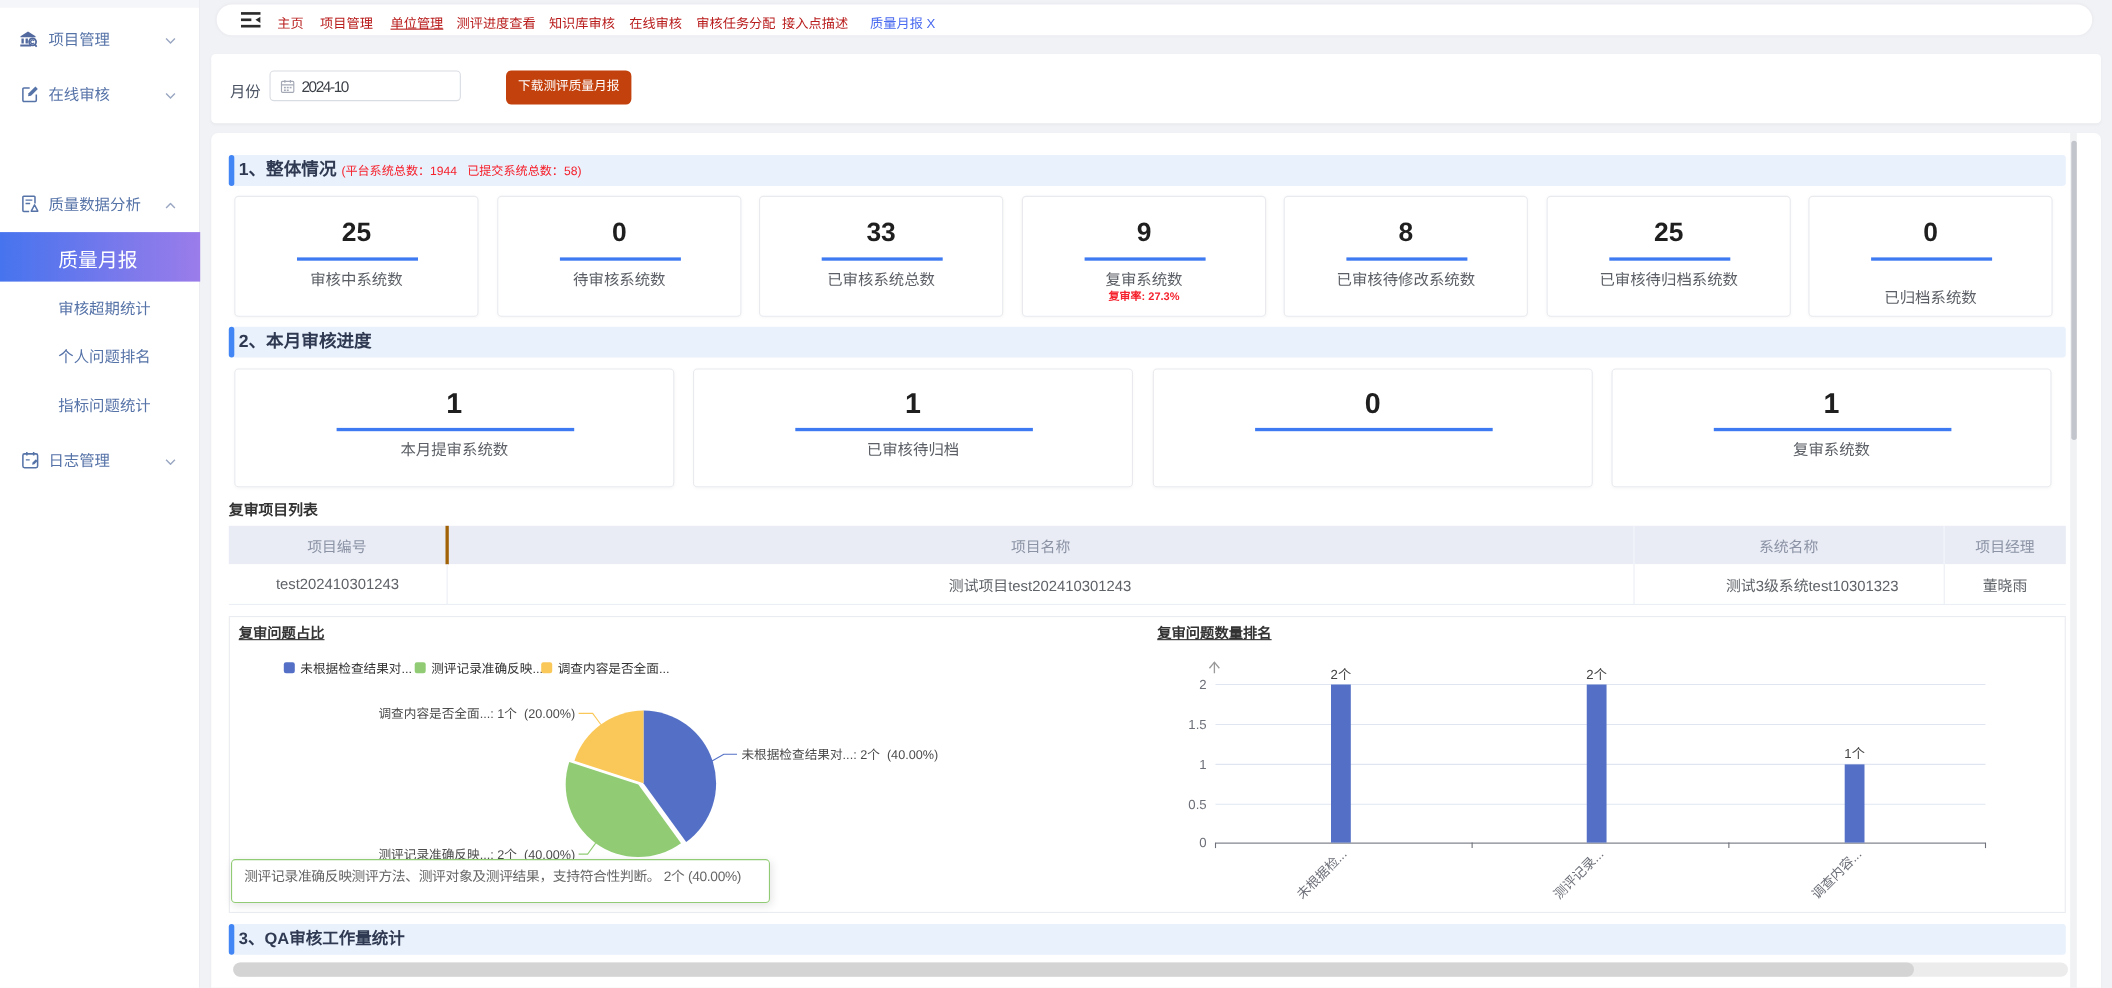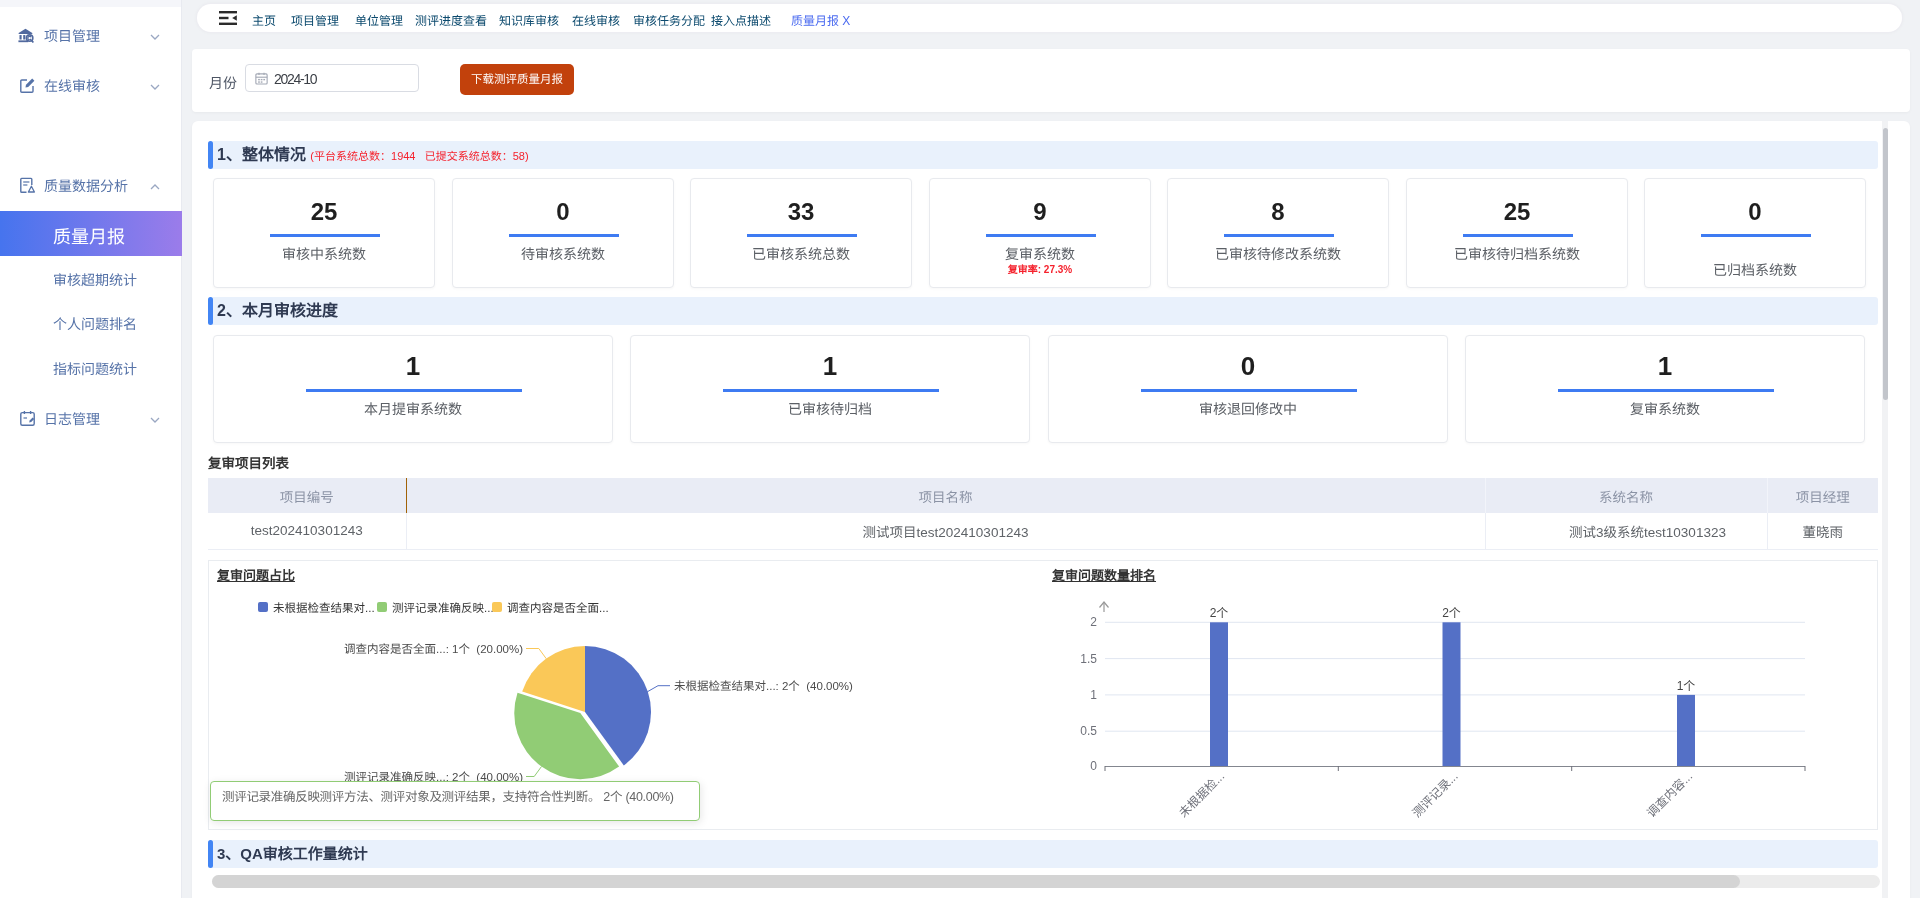--- a/index.html
+++ b/index.html
@@ -9,21 +9,21 @@
 #sidebar { position:absolute; left:0; top:0; width:182px; height:898px; background:#fff; border-right:1px solid #e8eaf0; z-index:5; }
 .mi { position:absolute; left:0; width:182px; height:50px; color:#5673a8; font-size:14px; }
 .mi .txt { position:absolute; left:44px; top:14px; }
 .mi svg.ic { position:absolute; left:19px; top:16px; }
 .mi svg.ch { position:absolute; left:150px; top:23px; }
 .smi { position:absolute; left:53px; width:120px; color:#5673a8; font-size:14px; }
 #active-mi { position:absolute; left:0; top:211px; width:182px; height:45px; background:linear-gradient(to right,#4674ee,#9b7cea); color:#fff; font-size:18px; }
 #active-mi span { position:absolute; left:53px; top:11px; }
 
 #tabbar { position:absolute; left:197px; top:4px; width:1705px; height:28px; background:#fff; border-radius:15px; box-shadow:0 0 0 1px #ededf2, 0 0 4px rgba(0,0,0,0.05); z-index:2; }
-.tab { position:absolute; top:7px; font-size:12px; color:#0c4a6e; white-space:nowrap; }
+.tab { position:absolute; top:7px; font-size:12px; color:#b91c1c; white-space:nowrap; }
 
 #filtercard { position:absolute; left:192px; top:49px; width:1718px; height:63px; background:#fff; border-radius:4px; box-shadow:0 1px 3px rgba(0,0,0,0.04); }
 
 #maincard { position:absolute; left:192px; top:121px; width:1718px; height:777px; background:#fff; border-radius:6px 6px 0 0; box-shadow:0 1px 3px rgba(0,0,0,0.04); }
 .secbar { position:absolute; left:208px; width:1670px; height:28px; background:#e9f1fc; border-radius:3px; }
 .secbar .accent { position:absolute; left:0; top:0; width:4.5px; height:28px; background:#4285f4; border-radius:3px; }
 .secbar .st { position:absolute; left:9px; top:0; line-height:28px; font-size:16px; font-weight:bold; color:#2f3a52; }
 .secbar .red { color:#f5222d; font-size:11px; font-weight:normal; }
 .card { position:absolute; background:#fff; border:1px solid #e8eaee; border-radius:4px; box-shadow:0 1px 3px rgba(0,0,0,0.03); }
 .num { position:absolute; width:100%; text-align:center; font-size:24px; line-height:26px; font-weight:bold; color:#1f1f1f; }
@@ -109,21 +109,21 @@
 
 <div id="tabbar">
   <svg style="position:absolute;left:22px;top:6px;" width="18" height="16" viewBox="0 0 18 16">
     <rect x="0" y="1" width="18" height="2.4" fill="#2b2b2b"></rect>
     <rect x="0" y="6.8" width="9.5" height="2.4" fill="#2b2b2b"></rect>
     <rect x="0" y="12.6" width="18" height="2.4" fill="#2b2b2b"></rect>
     <path d="M17.8 5.2 L13.2 8 L17.8 10.8 Z" fill="#2b2b2b"></path>
   </svg>
   <span class="tab" style="left:55px;">主页</span>
   <span class="tab" style="left:94px;">项目管理</span>
-  <span class="tab" style="left:158px;">单位管理</span>
+  <span class="tab" style="left:158px;text-decoration:underline;">单位管理</span>
   <span class="tab" style="left:218px;">测评进度查看</span>
   <span class="tab" style="left:302px;">知识库审核</span>
   <span class="tab" style="left:375px;">在线审核</span>
   <span class="tab" style="left:436px;">审核任务分配</span>
   <span class="tab" style="left:514px;">接入点描述</span>
   <span class="tab" style="left:594px;color:#4a6af0;">质量月报 X</span>
 </div>
 
 <div id="filtercard">
   <span style="position:absolute;left:17px;top:23px;font-size:14px;color:#4d5564;">月份</span>
@@ -197,39 +197,38 @@
   <div class="clabel" style="top:62px;">本月提审系统数</div>
 </div>
 <div class="card" style="left:630px;top:335px;width:400px;height:108px;">
   <div class="num2" style="top:16px;">1</div>
     <div class="uline2" style="left:92px;top:53px;"></div>
   <div class="clabel" style="top:62px;">已审核待归档</div>
 </div>
 <div class="card" style="left:1048px;top:335px;width:400px;height:108px;">
   <div class="num2" style="top:16px;">0</div>
     <div class="uline2" style="left:92px;top:53px;"></div>
-  <div class="clabel" style="top:62px;">审核退回修改中</div>
 </div>
 <div class="card" style="left:1465px;top:335px;width:400px;height:108px;">
   <div class="num2" style="top:16px;">1</div>
     <div class="uline2" style="left:92px;top:53px;"></div>
   <div class="clabel" style="top:62px;">复审系统数</div>
 </div>
 
 <div style="position:absolute;left:208px;top:452px;font-size:13.5px;font-weight:bold;color:#333;">复审项目列表</div>
 <table id="tbl" style="border-collapse:collapse;table-layout:fixed;">
   <colgroup>
       <col style="width:198px">
       <col style="width:1079px">
       <col style="width:282px">
       <col style="width:111px">
     </colgroup>
   <tbody>
       <tr style="height:35px;background:#e9ecf5;">
-    <th style="font-size:13.5px;font-weight:normal;color:#8b93a5;text-align:center;border-right:1px solid #a16207;">项目编号</th>
+    <th style="font-size:13.5px;font-weight:normal;color:#8b93a5;text-align:center;border-right:3px solid #a16207;">项目编号</th>
     <th style="font-size:13.5px;font-weight:normal;color:#8b93a5;text-align:center;border-right:1px solid #f2f4fa;">项目名称</th>
     <th style="font-size:13.5px;font-weight:normal;color:#8b93a5;text-align:center;border-right:1px solid #f2f4fa;">系统名称</th>
     <th style="font-size:13.5px;font-weight:normal;color:#8b93a5;text-align:center;">项目经理</th>
   </tr>
   <tr style="height:36px;background:#fff;">
     <td style="font-size:13.5px;color:#5f6368;text-align:center;border:1px solid #ebeef5;border-top:none;border-left:none;">test202410301243</td>
     <td style="font-size:13.5px;color:#5f6368;text-align:center;border:1px solid #ebeef5;border-top:none;border-left:none;">测试项目test202410301243</td>
     <td style="font-size:13.5px;color:#5f6368;text-align:center;border:1px solid #ebeef5;border-top:none;border-left:none;padding-left:43px;">测试3级系统test10301323</td>
     <td style="font-size:13.5px;color:#5f6368;text-align:center;border-bottom:1px solid #ebeef5;">董晓雨</td>
   </tr>

